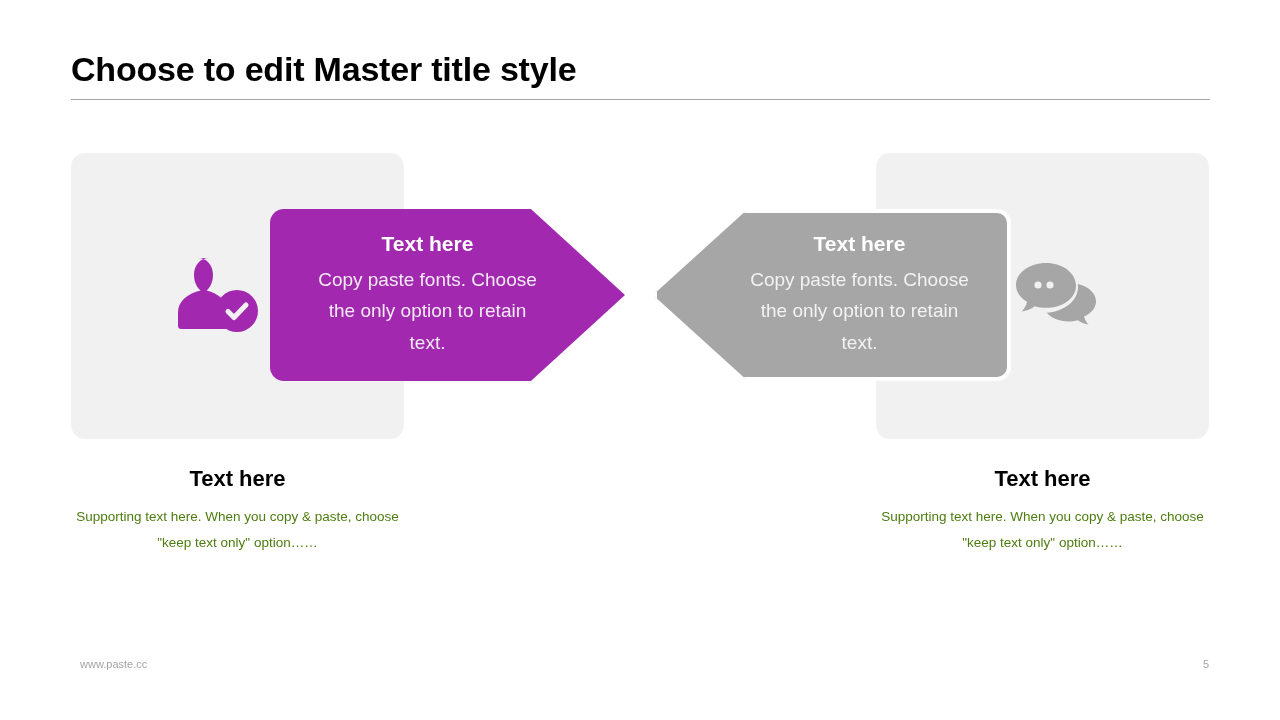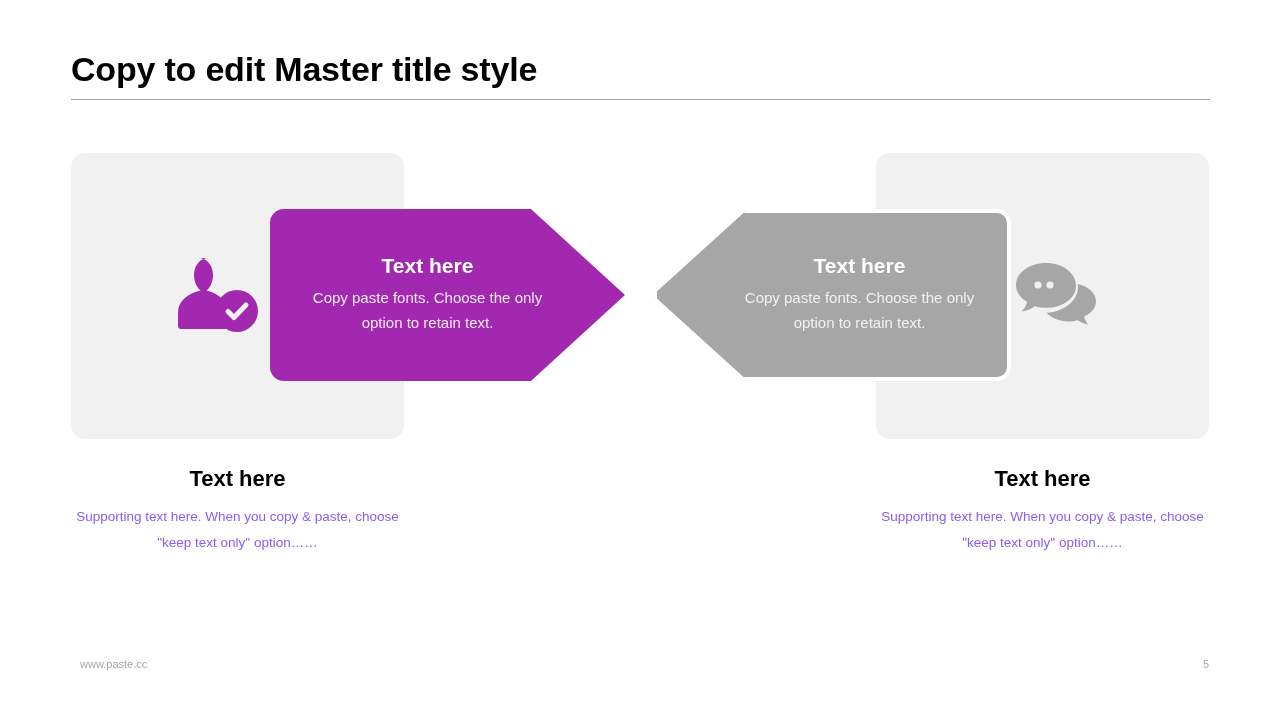--- a/index.html
+++ b/index.html
@@ -97,21 +97,21 @@
   .arrow-left .arrow-inner  { left: 40px;  width: 235px; }
   .arrow-right .arrow-inner { left: 85px;  width: 235px; }
 
   .arrow-heading {
     font-size: 21px;
     font-weight: bold;
     margin-bottom: 8px;
     color: #ffffff;
   }
   .arrow-body {
-    font-size: 15px;
+    font-size: 19px;
     line-height: 1.65;
     color: #f3eaf4;
   }
   .arrow-right .arrow-body { color: #f2f2f2; }
 
   
   .caption {
     position: absolute;
     top: 466px;
     width: 333px;
@@ -120,21 +120,21 @@
   .caption-left  { left: 71px; }
   .caption-right { left: 876px; }
   .caption-title {
     font-size: 22px;
     font-weight: bold;
     color: #000000;
     margin-bottom: 12px;
   }
   .caption-body {
     font-size: 13.5px;
-    color: #8b5cf6;
+    color: #4d7c0f;
     line-height: 1.95;
   }
 
   
   .footer-url {
     position: absolute;
     left: 80px;
     top: 658px;
     font-size: 11px;
     color: #a6a6a6;
@@ -146,21 +146,21 @@
     width: 24px;
     text-align: right;
     font-size: 11px;
     color: #a6a6a6;
   }
 </style>
 </head>
 <body>
 
 <div class="title-wrap">
-  <div class="title-text">Copy to edit Master title style</div>
+  <div class="title-text">Choose to edit Master title style</div>
 </div>
 
 <div class="panel panel-left">
   <span class="panel-icon icon-person">
     <svg width="86" height="78" viewBox="0 0 86 78" xmlns="http://www.w3.org/2000/svg">
       <path fill="currentColor" d="M34 3c-9 0-15 7.5-15 17 0 6.7 2.8 12.4 6.6 15.6C13 38.5 3 46 3 57.5V71c0 1.7 1.4 3 3 3h44c1.7 0 3-1.3 3-3V57.5C53 46 43.2 38.5 31.6 35.6 35.3 32.4 38 26.7 38 20c0-9.5-6-17-15-17 3 0 6 0 11 0z"></path>
       <circle cx="62" cy="56" r="21" fill="currentColor"></circle>
       <path d="M53 56.5l6 6 12-12.5" stroke="#f1f1f1" stroke-width="5" fill="none" stroke-linecap="round" stroke-linejoin="round"></path>
     </svg>
   </span>

